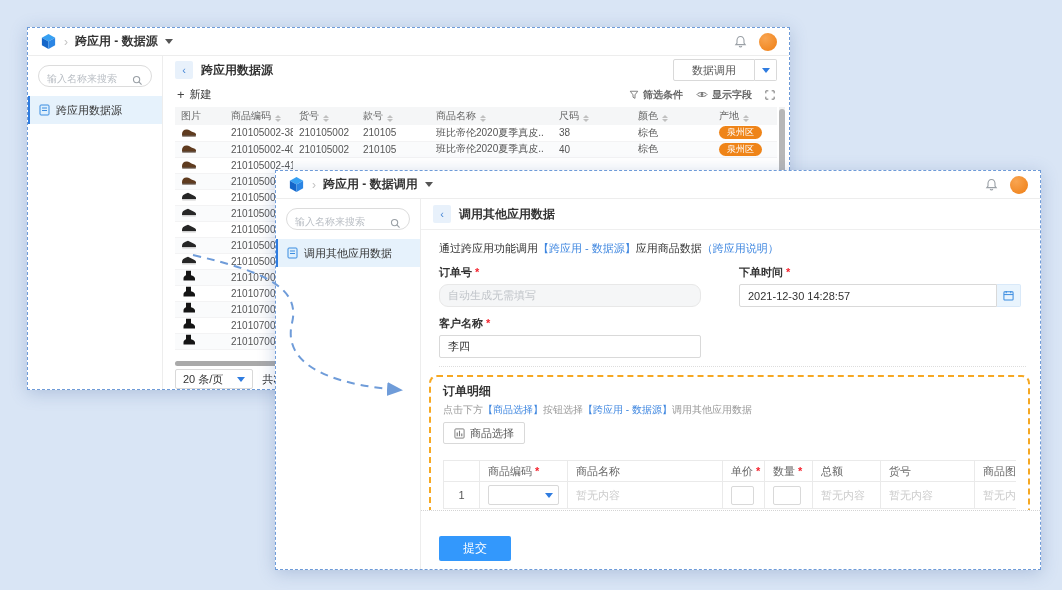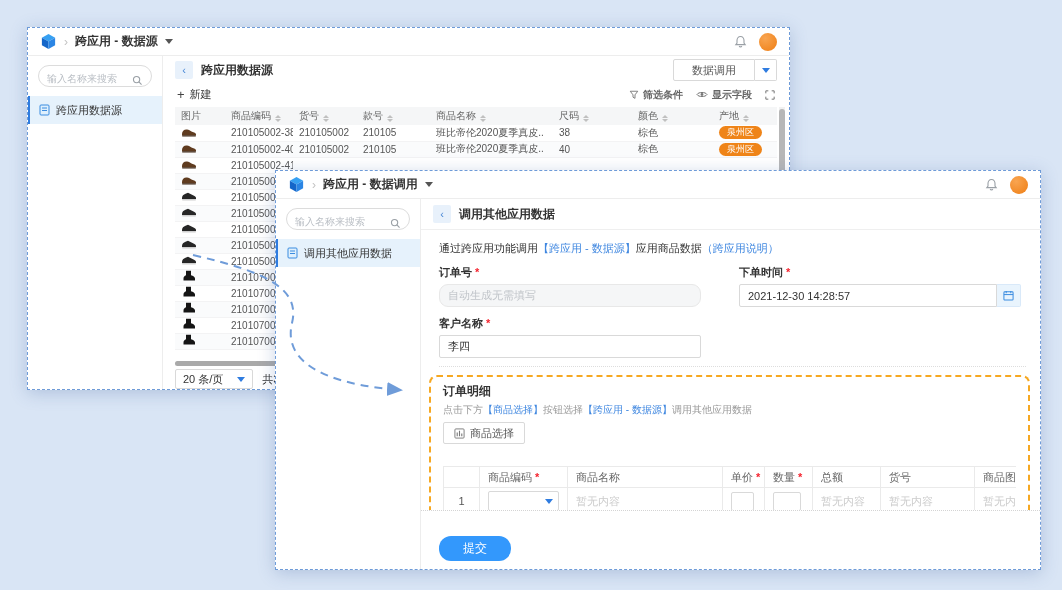--- a/index.html
+++ b/index.html
@@ -90,36 +90,36 @@
   .finput.disabled { background:#f5f6f7; border-color:#e8e8e8; color:#c0c4c9;border-radius:9px; }
   .date-wrap { display:flex; }
   .date-wrap .finput { flex:1; border-radius:2px 0 0 2px; }
   .date-addon { width:24px; height:23px; background:#e9f4fd; border:1px solid #d9e9f9; border-left:none;
                 display:flex; align-items:center; justify-content:center; border-radius:0 2px 2px 0; cursor:pointer; }
   .dotted-div { border-top:1px dotted #ddd; margin:8px 0; }
   .orange-box { border:2px dashed #f6a822; border-radius:8px; padding:4px 12px 6px; margin:4px -4px 0 -10px; }
   .sec-title { font-size:12px; font-weight:bold; color:#333; margin:2px 0 3px; }
   .hint { font-size:10px; color:#999; margin-bottom:5px; }
   .sel-btn { height:22px; border:1px solid #d9d9d9; border-radius:2px; background:#fff; display:inline-flex;
-             align-items:center; gap:5px; padding:0 10px; font-size:11px; color:#555; margin-bottom:22px; cursor:pointer; }
+             align-items:center; gap:5px; padding:0 10px; font-size:11px; color:#555; margin-bottom:16px; cursor:pointer; }
   .d-wrap { overflow:hidden; width:100%; }
   .d-table { table-layout:fixed; border-collapse:collapse; font-size:11px; color:#555; width:656px; }
   .d-table th, .d-table td { border:1px solid #eaeaea; padding:0 8px; white-space:nowrap; overflow:hidden; }
   .d-table th { height:21px; font-weight:normal; color:#666; text-align:left; background:#fff; }
   .d-table td { height:27px; }
   .select-box { height:20px; border:1px solid #d9d9d9; border-radius:2px; display:flex; align-items:center;
                 justify-content:flex-end; padding:0 5px; background:#fff; cursor:pointer; }
   .mini-input { height:19px; width:90%; border:1px solid #d9d9d9; border-radius:2px; background:#fff; }
   .empty-txt { color:#ccc; }
   .d-scroll { height:5px; background:#e9e9e9; border-radius:3px; margin-top:3px; }
   .d-sthumb { width:64%; height:5px; background:#9a9a9a; border-radius:3px; }
   .add-link { display:inline-flex; align-items:center; gap:4px; color:#2f7ce0; font-size:11px; margin-top:5px; cursor:pointer; }
   .footer { border-top:1px dotted #d4d4d4; padding:7px 18px 8px; flex-shrink:0; }
   .submit-btn { min-width:72px; height:25px; background:#3398fc; color:#fff; font-size:12px; border:none;
-                border-radius:12px; padding:0 22px; cursor:pointer;margin-top:18px; }
+                border-radius:2px; padding:0 22px; cursor:pointer;margin-top:18px; }
 </style>
 </head>
 <body>
 
 <div class="canvas">
 
   <div class="window win-source">
     <div class="win-header">
       <svg width="17" height="17" viewBox="0 0 18 18">
         <polygon points="9,1 16,5 9,9 2,5" fill="#36a0f2"></polygon>

